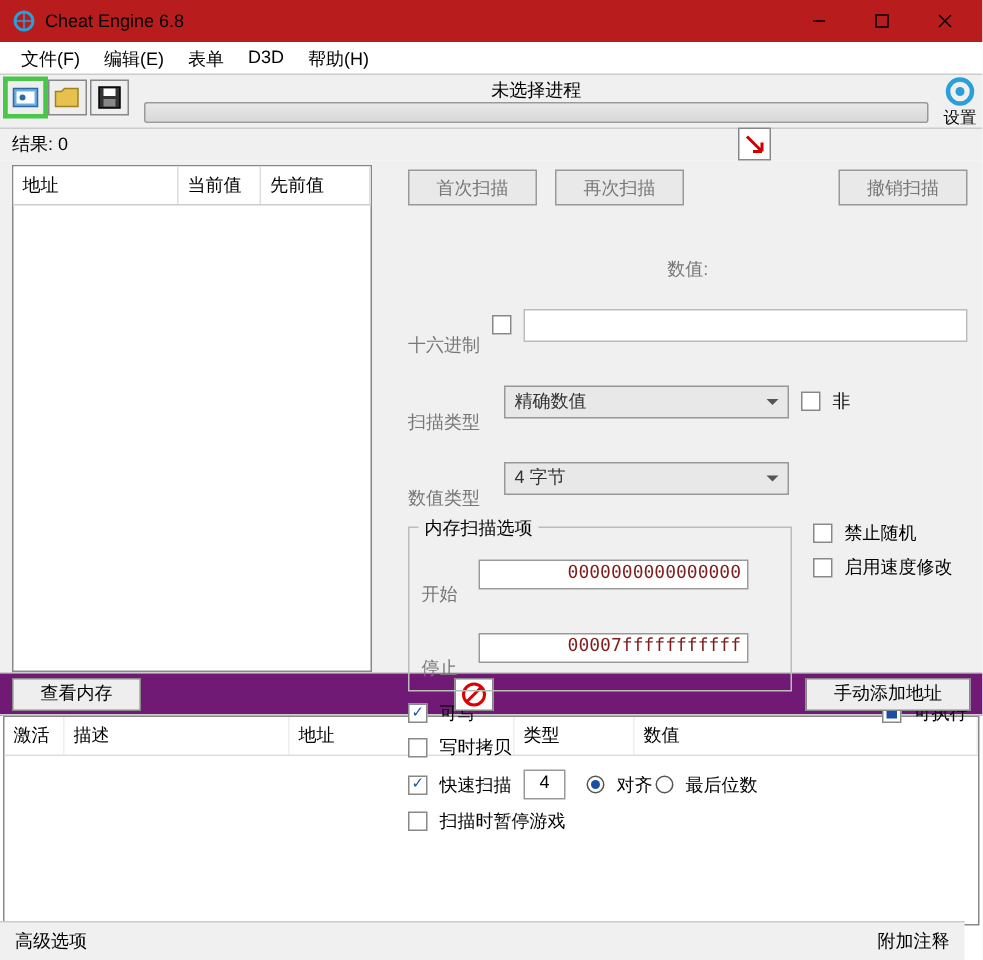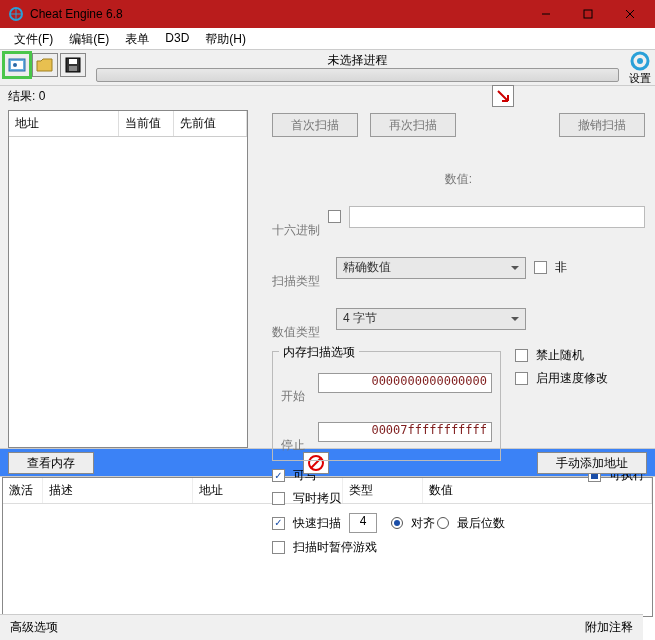--- a/index.html
+++ b/index.html
@@ -30,28 +30,28 @@
   .btn-row { display: flex; gap: 12px; align-items: flex-end; }
   .scan-btn { width: 86px; height: 24px; border: 1px solid #9a9a9a; background: #e9e9e9; color: #777; }
   .spacer { flex: 1; }
   .lbl { color: #777; margin-top: 28px; }
   .row { display: flex; align-items: center; gap: 8px; }
   .checkbox { width: 13px; height: 13px; border: 1px solid #888; background: #fff; display:inline-flex; align-items:center; justify-content:center; }
   .checkbox.checked::after { content: "✓"; font-size: 10px; color: #1a4ea8; line-height: 1; }
   .combo { height: 22px; border: 1px solid #999; background: #e8e8e8; display:flex; align-items:center; padding: 0 20px 0 6px; position: relative; color:#333; }
   .combo::after { content:""; position:absolute; right:6px; top:8px; border:4px solid transparent; border-top-color:#555; }
   .combo.wide { width: 190px; }
-  .group { border: 1px solid #bbb; padding: 8px 8px 6px; margin-top: 4px; position: relative; width: 229px; }
+  .group { border: 1px solid #bbb; padding: 8px 8px 6px; margin-top: 4px; position: relative; width: 256px; }
   .group-title { position: absolute; top: -8px; left: 6px; background: #f0f0f0; padding: 0 4px; color:#000; }
   .addr-input { height: 20px; border: 1px solid #999; background:#fff; text-align: right; padding: 0 4px; width: 180px; color:#7f1d1d; font-family: monospace; }
   .right-opts { display:flex; flex-direction:column; gap:6px; }
   .small-input { width: 28px; height: 20px; border:1px solid #999; background:#fff; text-align:center; }
   .radio { width:12px; height:12px; border:1px solid #555; border-radius:50%; display:inline-block; position:relative; }
   .radio.checked::after { content:""; position:absolute; top:2px; left:2px; width:6px; height:6px; background:#1a4ea8; border-radius:50%; }
-  .mid-buttons-row { height: 28px; background:#3b82f6; display:flex; align-items:flex-end; padding: 2px 8px; border-bottom:1px solid #ccc; }
+  .mid-buttons-row { height: 28px; background:#701a75; display:flex; align-items:center; padding: 2px 8px; border-bottom:1px solid #ccc; }
   .wide-btn { height: 22px; border:1px solid #888; background:#eee; padding:0 18px; }
   .center-stop { flex:1; display:flex; justify-content:center; }
   .no-icon { width:26px; height:22px; border:1px solid #888; background:#fff; display:flex; align-items:center; justify-content:center; }
   .addr-list { height: 140px; background:#fff; border:1px solid #888; margin: 0 2px; }
   .addr-head { display:flex; border-bottom: 1px solid #ddd; }
   .addr-head .col { padding: 4px 6px; border-right: 1px solid #eee; }
   .footer { position: absolute; bottom: 0; left:0; right:12px; display:flex; justify-content:space-between; padding: 4px 10px; background:#f0f0f0; border-top:1px solid #ccc; }
   .cb-state { width:13px; height:13px; border:1px solid #888; display:inline-flex; align-items:center; justify-content:center; background:#fff; }
   .cb-state.ind::after { content:""; width:7px; height:7px; background:#1a4ea8; }
   .scan-right-col { display:flex; gap: 14px; }

